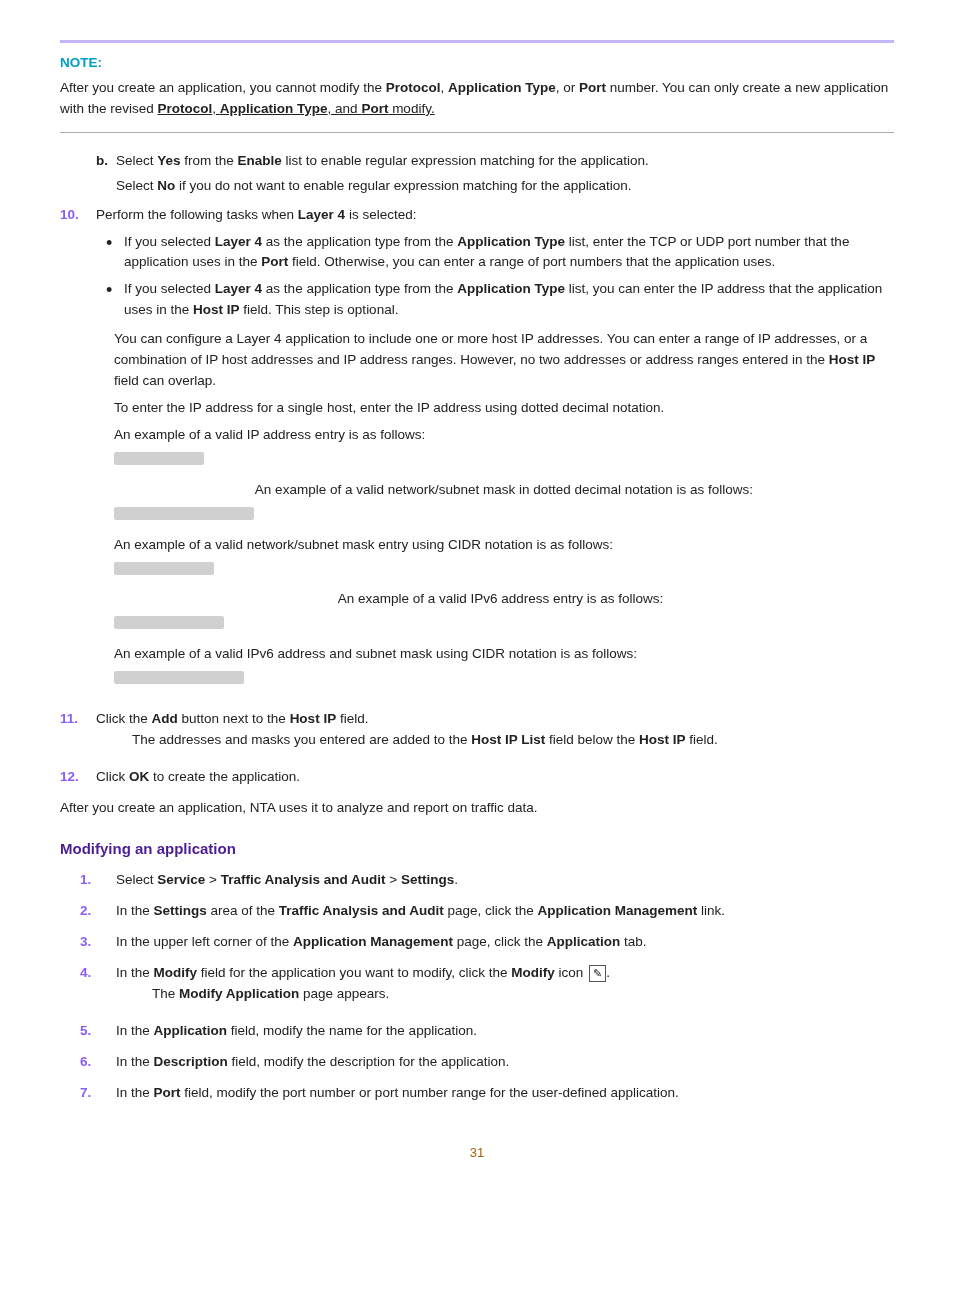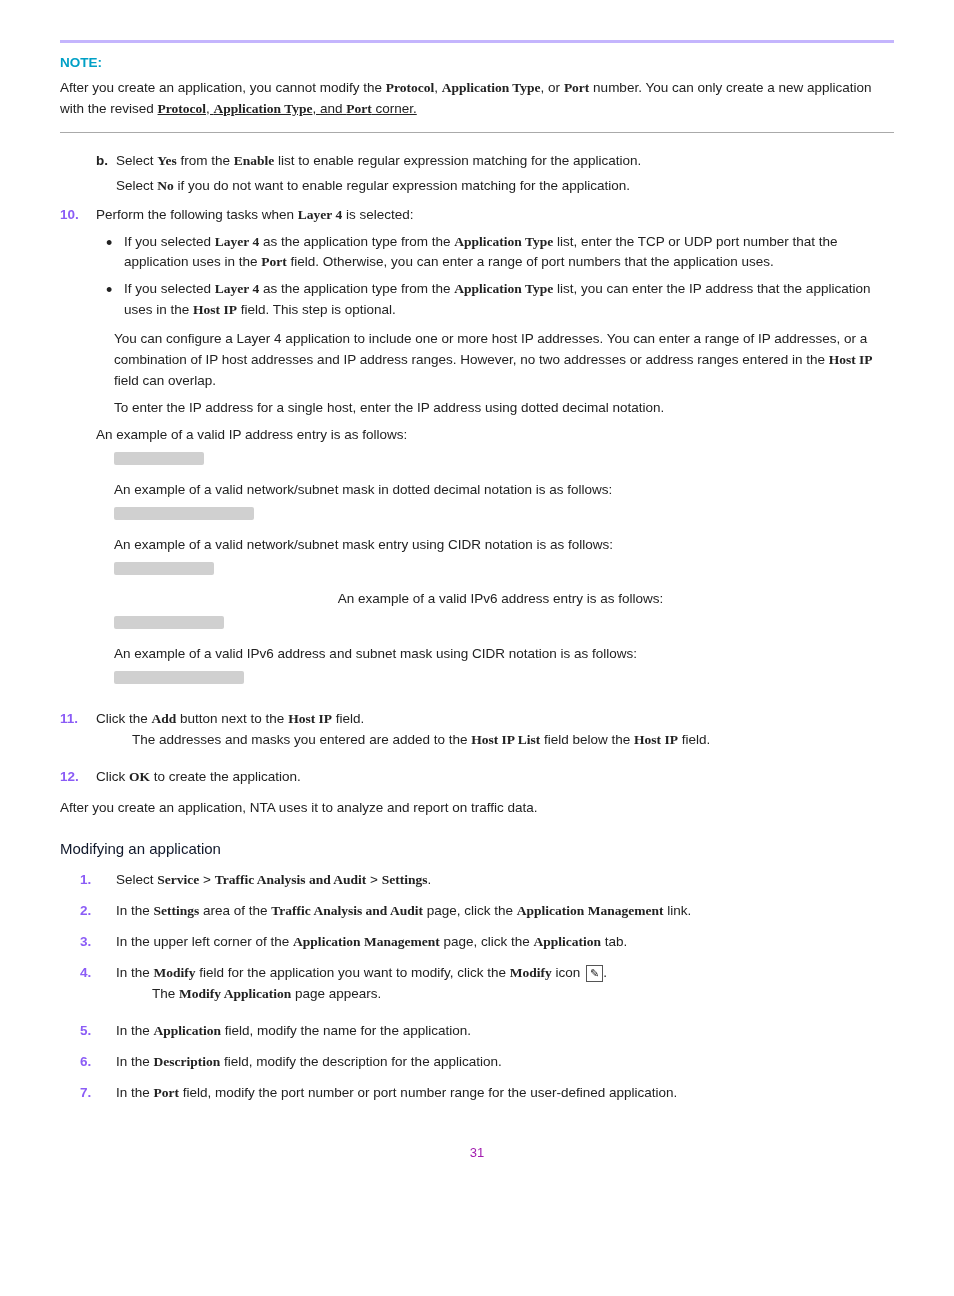--- a/index.html
+++ b/index.html
@@ -20,21 +20,21 @@
     .note-label {
       color: #00a0c6;
       font-weight: bold;
       margin-bottom: 4px;
     }
     .note-text {
       font-size: 13.5px;
       color: #222;
     }
     .note-text u { text-decoration: underline; }
-    b { font-weight: bold; font-family: Liberation Serif, serif; }
+    b { font-weight: bold; }
 
     .step-b {
       margin-left: 36px;
       margin-bottom: 8px;
     }
     .step-b-line {
       display: flex;
       margin-bottom: 4px;
     }
     .step-b-marker {
@@ -75,55 +75,55 @@
 
     .code-block {
       display: inline-block;
       background: #d0d0d0;
       height: 13px;
       border-radius: 2px;
       margin: 6px 0 8px 0;
     }
 
     .section-header {
-      color: #0f172a;
+      color: #4c1d95;
       font-size: 15px;
-      font-weight: normal;
+      font-weight: bold;
       margin: 18px 0 10px 0;
     }
 
     .sub-para {
       margin-left: 36px;
       margin-bottom: 6px;
     }
 
     .page-number {
       text-align: center;
       margin-top: 40px;
-      color: #a21caf;
+      color: #a16207;
       font-size: 13px;
     }
 
     .modify-icon {
       display: inline-block;
       border: 1px solid #555;
       padding: 1px 3px;
       font-size: 11px;
       vertical-align: middle;
       margin-left: 2px;
       line-height: 1.2;
     }
   </style>
 </head>
 <body>
 
 <div class="note-box">
   <div class="note-label">NOTE:</div>
   <div class="note-text">
-    <span>After you create an application, you cannot modify the </span><b>Protocol</b><span>, </span><b>Application Type</b><span>, or </span><b>Port</b><span> number. You can only create a new application with the revised </span><u><b>Protocol</b><span>, </span><b>Application Type</b><span>, and </span><b>Port</b><span> corner.</span></u>
+    <span>After you create an application, you cannot modify the </span><b>Protocol</b><span>, </span><b>Application Type</b><span>, or </span><b>Port</b><span> number. You can only create a new application with the revised </span><u><b>Protocol</b><span>, </span><b>Application Type</b><span>, and </span><b>Port</b><span> modify.</span></u>
   </div>
 </div>
 
 <div class="step-b">
   <div class="step-b-line">
     <span class="step-b-marker">b.</span>
     <span>
       <span>Select </span><b>Yes</b><span> from the </span><b>Enable</b><span> list to enable regular expression matching for the application.</span>
     </span>
   </div>
@@ -149,25 +149,25 @@
         <span class="bullet-dot">•</span>
         <div class="bullet-content">
           <span>If you selected </span><b>Layer 4</b><span> as the application type from the </span><b>Application Type</b><span> list, you can enter the IP address that the application uses in the </span><b>Host IP</b><span> field. This step is optional.</span>
         </div>
       </div>
     </div>
     <div style="margin-left:18px;">
       <span>You can configure a Layer 4 application to include one or more host IP addresses. You can enter a range of IP addresses, or a combination of IP host addresses and IP address ranges. However, no two addresses or address ranges entered in the </span><b>Host IP</b><span> field can overlap.</span>
     </div>
     <div style="margin-left:18px; margin-top:6px;">To enter the IP address for a single host, enter the IP address using dotted decimal notation.</div>
-    <div style="margin-top:6px;">An example of a valid IP address entry is as follows:</div>
+    <div style="margin-left:18px; margin-top:6px;">An example of a valid IP address entry is as follows:</div>
     <div style="margin-left:18px;">
       <span class="code-block" style="width:90px;"></span>
     </div>
-    <div style="margin-left:18px;">An example of a valid network/subnet mask in dotted decimal notation is as follows:</div>
+    <div style="margin-left:18px;text-align:center;">An example of a valid network/subnet mask in dotted decimal notation is as follows:</div>
     <div style="margin-left:18px;">
       <span class="code-block" style="width:140px;"></span>
     </div>
     <div style="margin-left:18px;">An example of a valid network/subnet mask entry using CIDR notation is as follows:</div>
     <div style="margin-left:18px;">
       <span class="code-block" style="width:100px;"></span>
     </div>
     <div style="margin-left:11px;text-align:center;">An example of a valid IPv6 address entry is as follows:</div>
     <div style="margin-left:18px;">
       <span class="code-block" style="width:110px;"></span>

